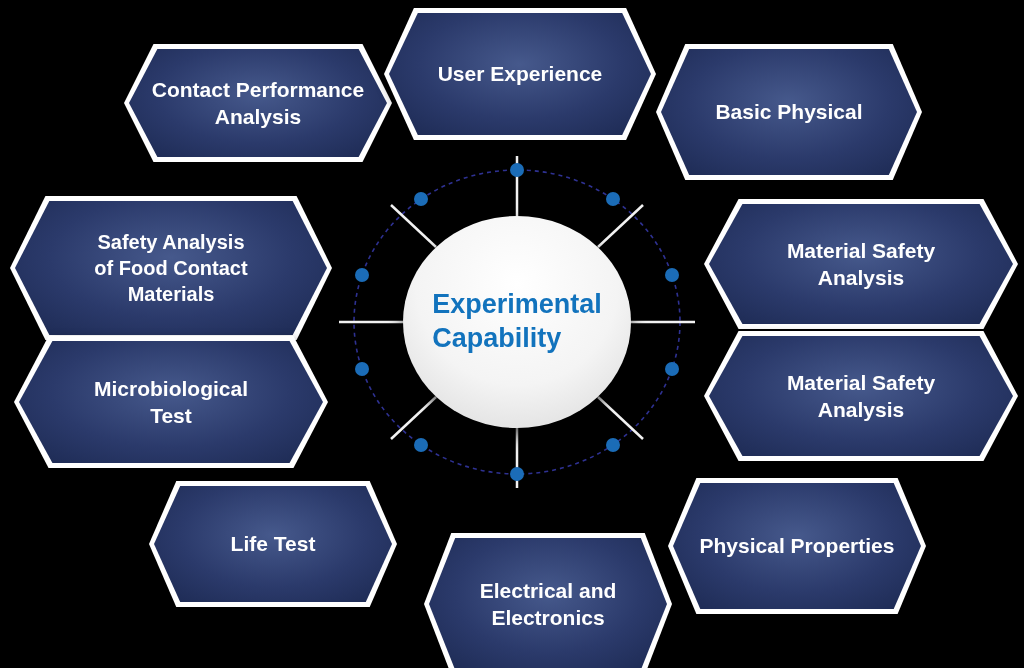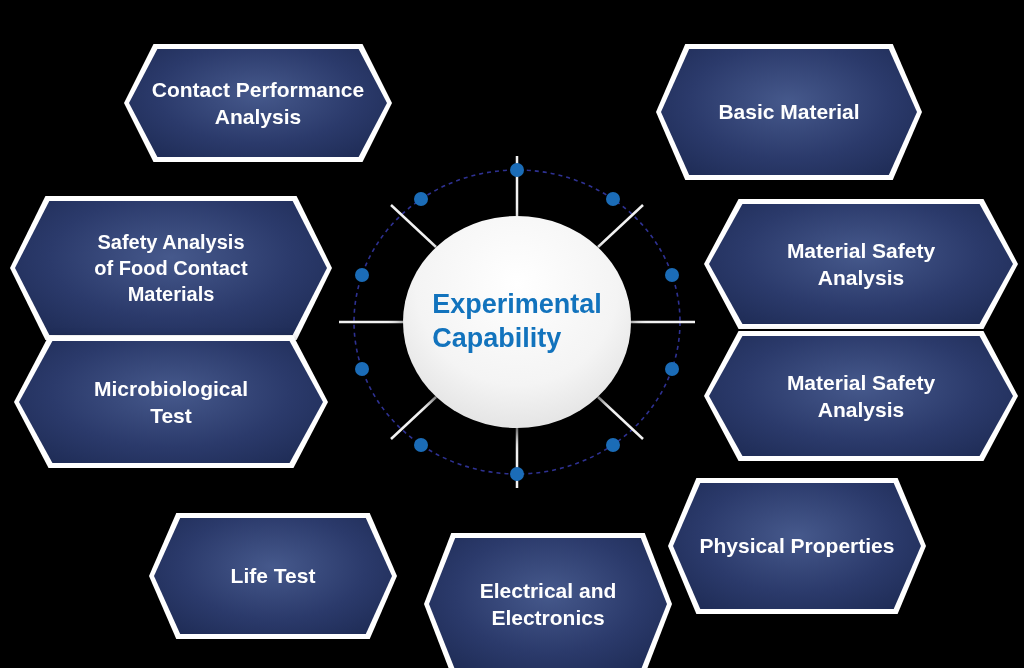--- a/index.html
+++ b/index.html
@@ -45,21 +45,21 @@
     text-align:center;white-space:pre-line;padding:0 22px;
   }
 
   .hex-0{left:124px;top:44px;width:268px;height:118px;}
   .hex-1{left:384px;top:8px;width:272px;height:132px;}
   .hex-2{left:656px;top:44px;width:266px;height:136px;}
   .hex-3{left:10px;top:196px;width:322px;height:144px;}
   .hex-4{left:704px;top:199px;width:314px;height:130px;}
   .hex-5{left:14px;top:336px;width:314px;height:132px;}
   .hex-6{left:704px;top:331px;width:314px;height:130px;}
-  .hex-7{left:149px;top:481px;width:248px;height:126px;margin-top:32px;}
+  .hex-7{left:149px;top:481px;width:248px;height:126px;}
   .hex-8{left:424px;top:513px;width:248px;height:142px;margin-top:20px;}
   .hex-9{left:668px;top:478px;width:258px;height:136px;}
   .hex-9 .hex-label{padding:0 10px;}
   .hex-3 .hex-label{font-size:20px;}
 </style>
 </head>
 <body>
 
 <div class="stage">
 
@@ -93,25 +93,31 @@
   </div>
 
   <div class="hex hex-0">
     <div class="hex-outer"></div>
     <div class="hex-inner">
       <div class="hex-label">Contact Performance
 Analysis</div>
     </div>
   </div>
 
+  <div class="hex hex-1">
+    <div class="hex-outer"></div>
+    <div class="hex-inner">
+      <div class="hex-label">User Experience</div>
+    </div>
+  </div>
 
   <div class="hex hex-2">
     <div class="hex-outer"></div>
     <div class="hex-inner">
-      <div class="hex-label">Basic Material</div>
+      <div class="hex-label">Basic Physical</div>
     </div>
   </div>
 
   <div class="hex hex-3">
     <div class="hex-outer"></div>
     <div class="hex-inner">
       <div class="hex-label">Safety Analysis
 of Food Contact
 Materials</div>
     </div>

